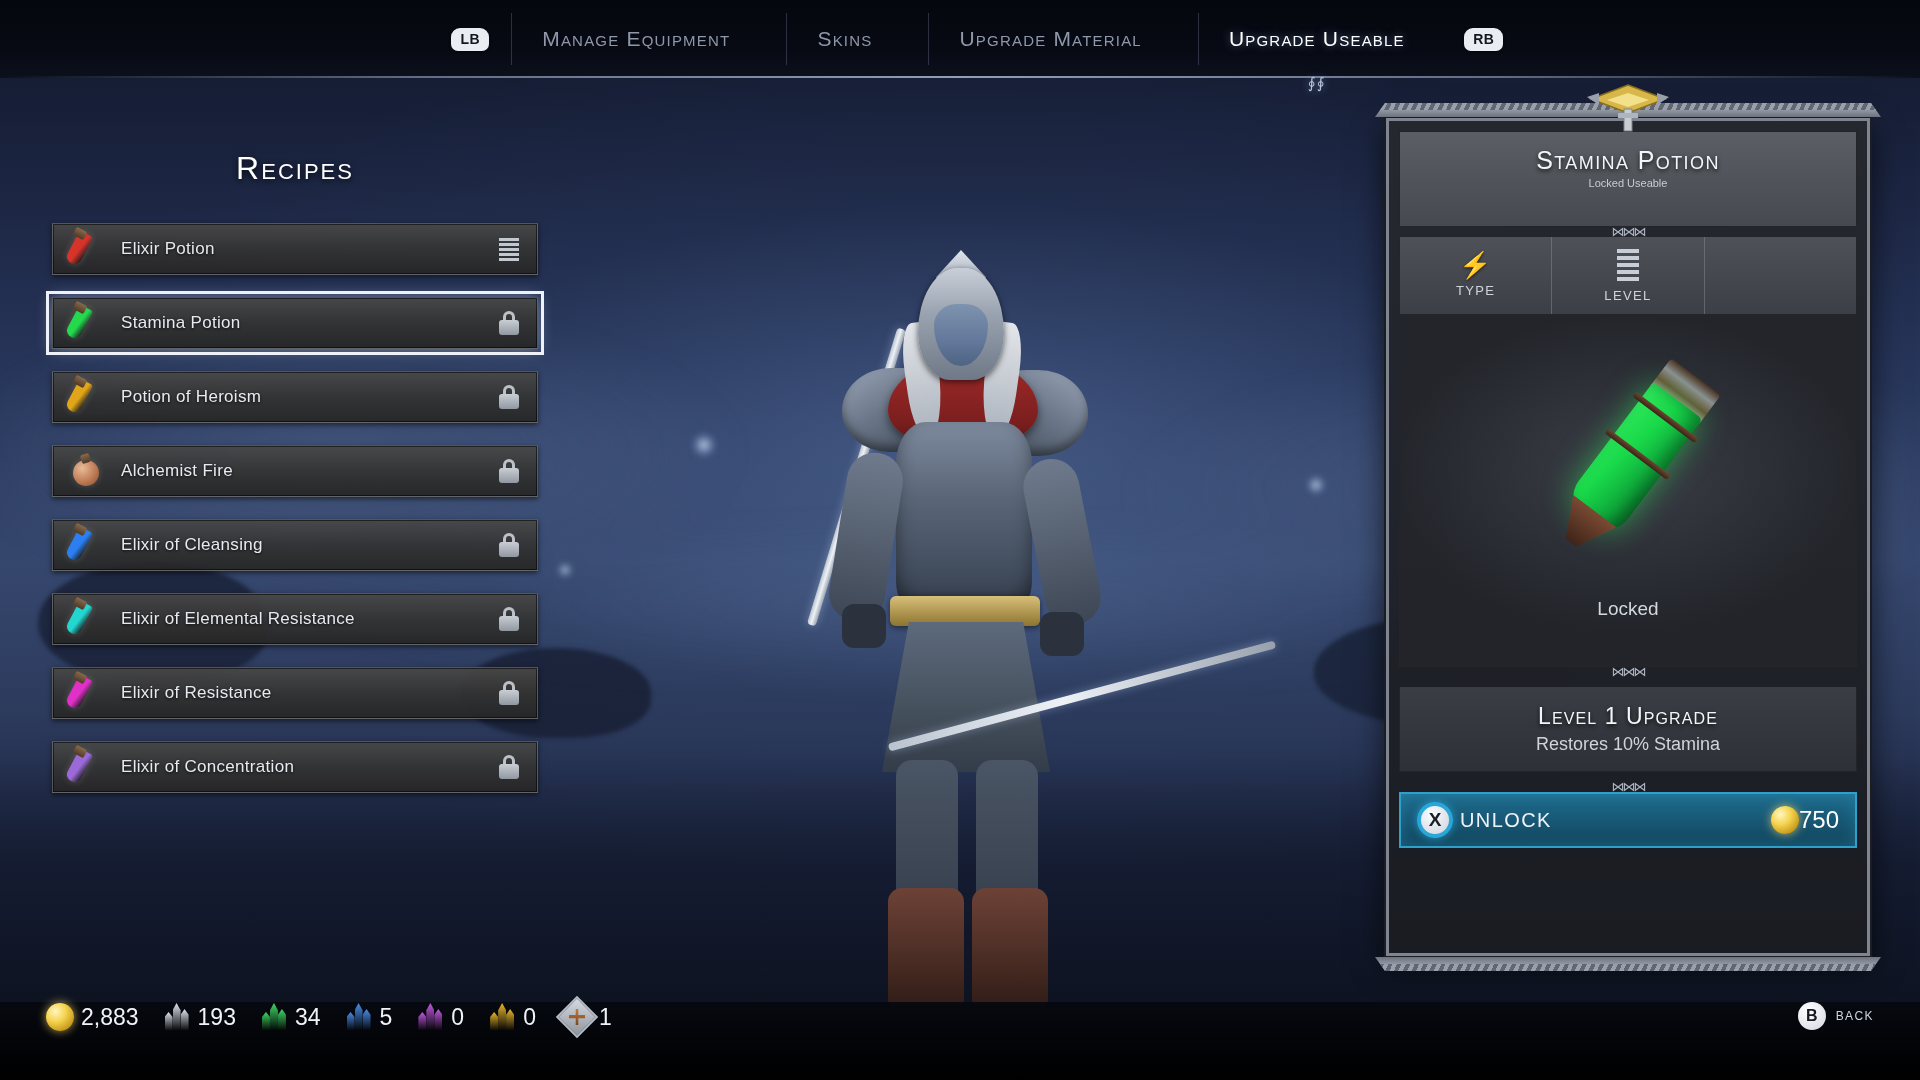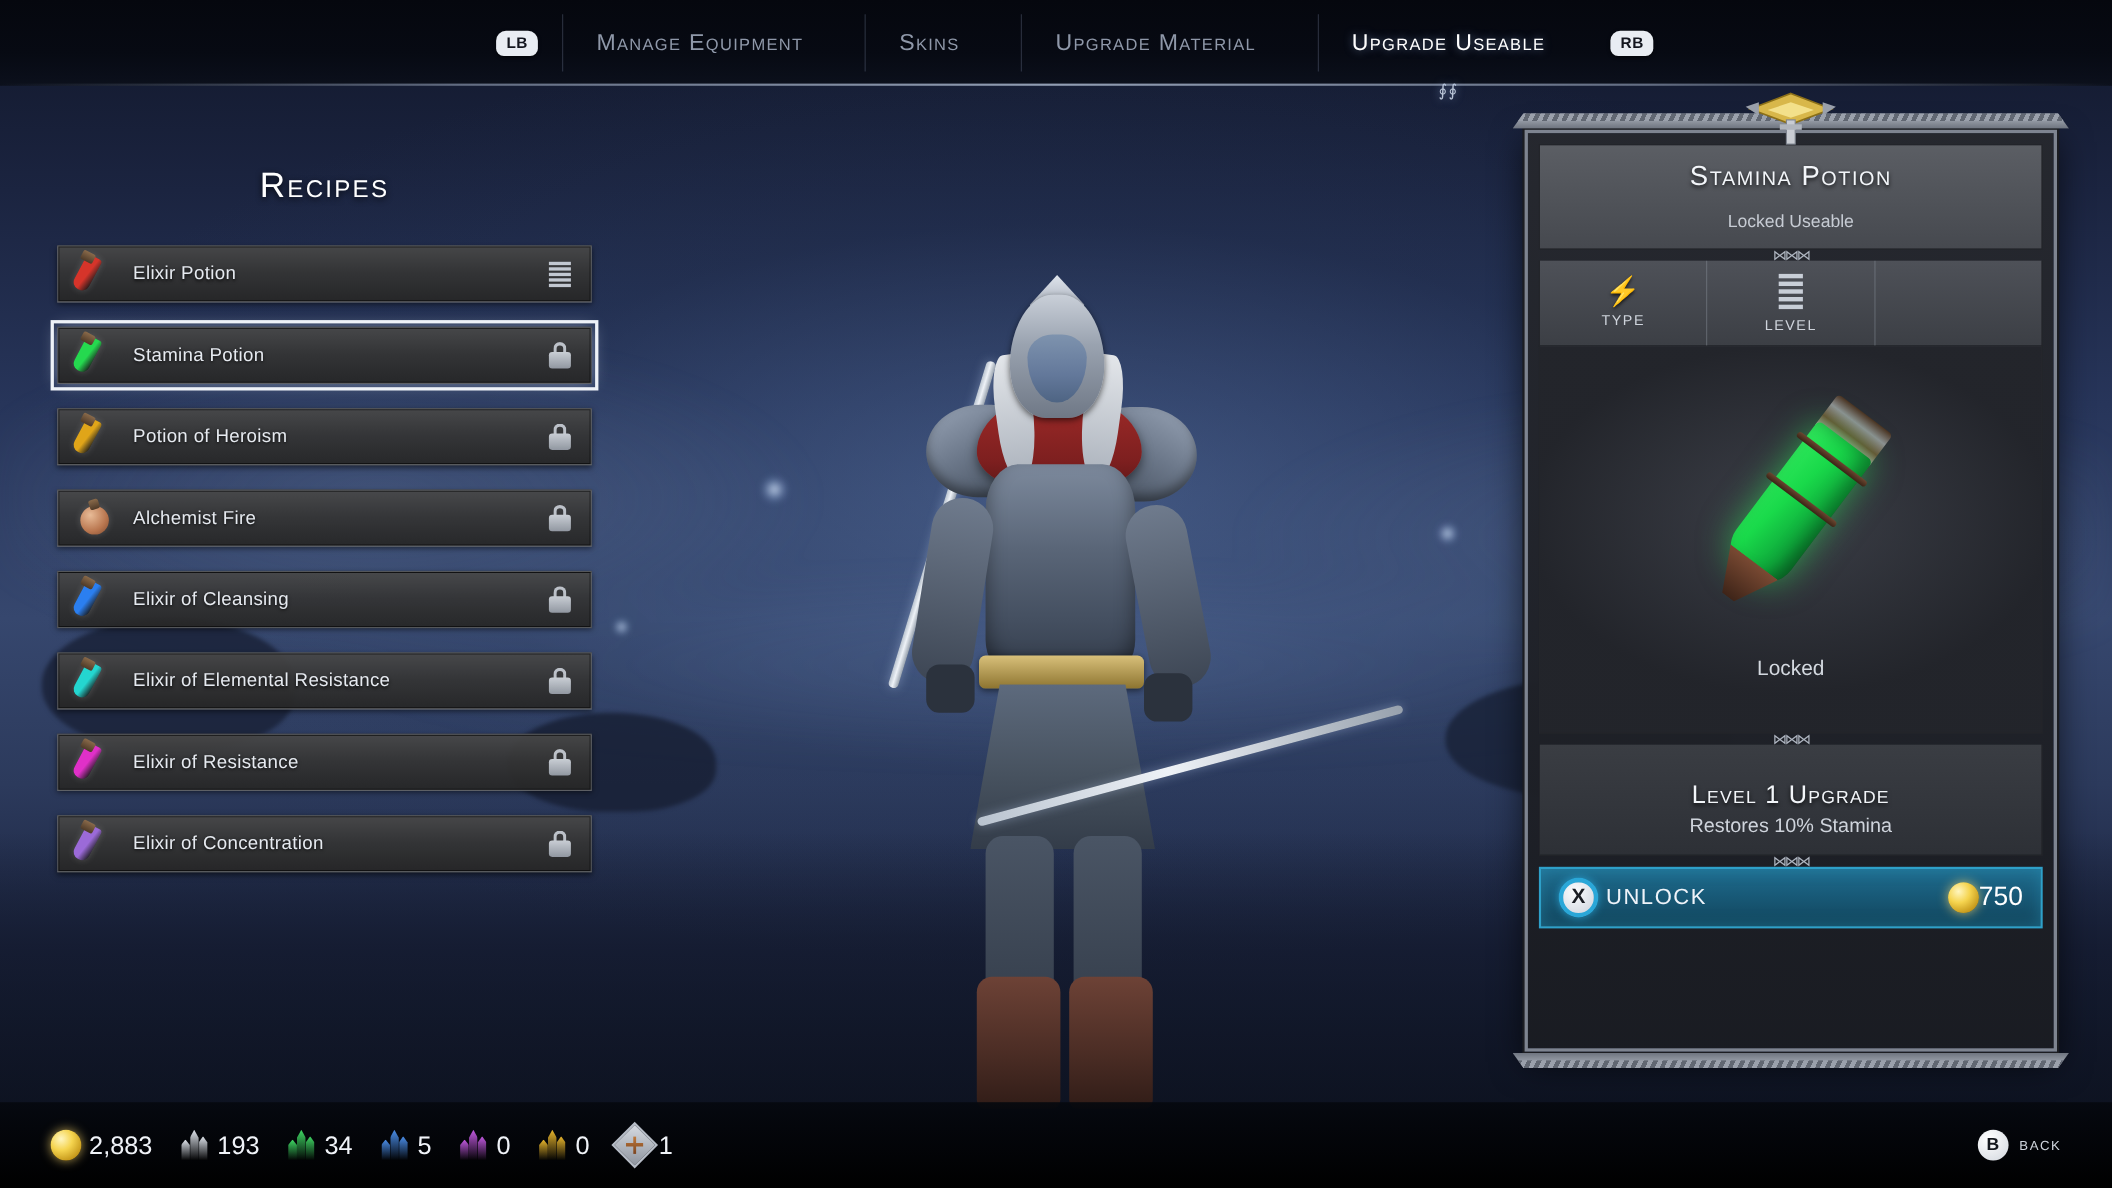--- a/index.html
+++ b/index.html
@@ -213,21 +213,21 @@
     height:96px; margin:10px 10px 0; padding-top:14px;
     background:linear-gradient(180deg,#5b5e64,#46494f);
     border:1px solid #23252a; text-align:center;
     position:relative;
   }
   .detail-title {
     color:#f2f5f9; font-size:25px; letter-spacing:1.4px;
     font-variant:small-caps; text-transform:capitalize;
     text-shadow:0 2px 4px rgba(0,0,0,.8);
   }
-  .detail-sub { color:#c7ccd4; font-size:16px; margin-top:18px; }
+  .detail-sub { color:#c7ccd4; font-size:11px; margin-top:2px; }
   .knot {
     color:#aeb5c0; font-size:13px; letter-spacing:-2px; text-align:center;
     line-height:10px; height:10px;
   }
   .stats-row {
     display:flex; margin:0 10px; height:78px;
     background:linear-gradient(180deg,#4e5158,#3c3f45);
     border:1px solid #23252a; border-top:none;
   }
   .stat {
@@ -266,21 +266,21 @@
     border-radius:4px;
   }
   .big-potion .strap1, .big-potion .strap2 {
     position:absolute; left:66px; width:78px; height:6px;
     background:linear-gradient(180deg,#6b4630,#3a2416); border-radius:3px;
   }
   .big-potion .strap1 { top:40px; } .big-potion .strap2 { top:86px; }
   .item-status { margin-top:26px; color:#d3d8df; font-size:19px; }
 
   .upgrade-block {
-    margin:0 10px; padding:32px 0 16px; text-align:center;
+    margin:10px 10px; padding:16px 0 16px; text-align:center;
     background:linear-gradient(180deg,#3a3d43,#2d3036);
     border:1px solid #23252a; border-top:none;
   }
   .upgrade-title {
     color:#f2f5f9; font-size:23px; letter-spacing:1.1px;
     font-variant:small-caps; text-transform:capitalize;
     text-shadow:0 2px 4px rgba(0,0,0,.8);
   }
   .upgrade-desc { color:#cfd4dc; font-size:18px; margin-top:4px; }
 
@@ -306,21 +306,21 @@
     width:28px; height:28px; border-radius:50%;
     background:radial-gradient(circle at 34% 30%,#fff6c0 0%,#f5d44f 38%,#c79a1c 75%,#8e6a10 100%);
     box-shadow:0 0 10px rgba(255,220,110,.7);
   }
   .price-value { color:#ffffff; font-size:24px; }
 
   
   .bottombar {
     position:absolute; left:0; right:0; bottom:0; height:78px; z-index:30;
     background:linear-gradient(0deg,#000000 0%,#04060b 70%,rgba(5,8,14,.9) 100%);
-    display:flex; align-items:center; padding:0 46px;gap:30px;
+    display:flex; align-items:flex-start; padding:0 46px;gap:30px;
   }
   .currencies { display:flex; align-items:center; gap:26px; }
   .cur { display:flex; align-items:center; gap:7px; }
   .cur-val { color:#f0f3f8; font-size:23px; }
   .crystal { width:26px; height:28px; position:relative; }
   .crystal i {
     position:absolute; bottom:0; width:8px; border-radius:2px 2px 0 0;
     clip-path:polygon(50% 0%, 100% 26%, 100% 100%, 0% 100%, 0% 26%);
   }
   .crystal i:nth-child(1){ left:0;  height:19px; }

